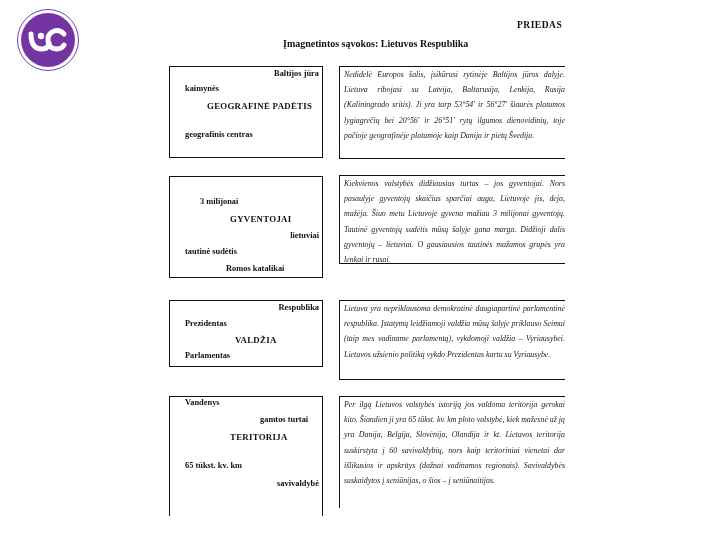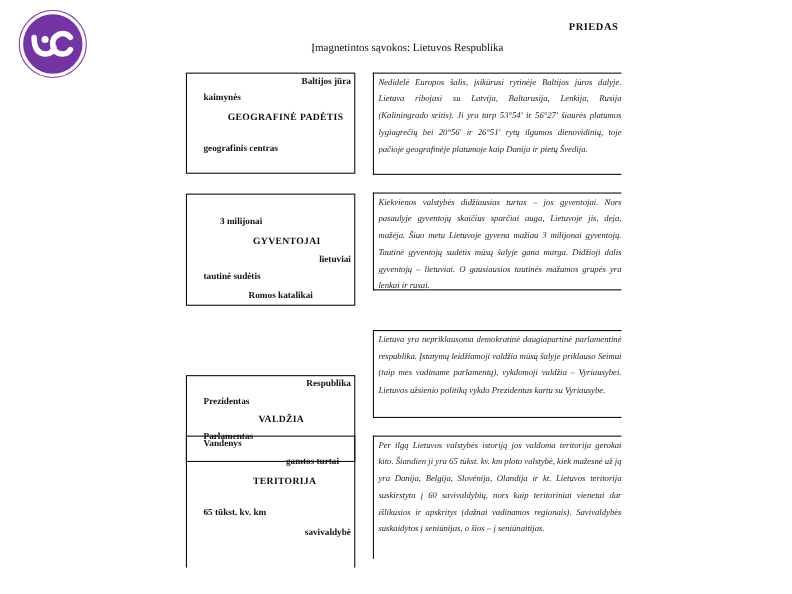--- a/index.html
+++ b/index.html
@@ -12,21 +12,21 @@
       border: 1.5px solid #7a3fa8; box-sizing: border-box; display: flex; align-items: center; justify-content: center;
     }
     .logo-inner {
       width: 54px; height: 54px; border-radius: 50%; background: #7434a3;
       display: flex; align-items: center; justify-content: center;
     }
     .priedas {
       position: absolute; left: 517px; top: 20px; font-size: 9.5px; font-weight: bold; letter-spacing: 0.5px;
     }
     .doc-title {
-      position: absolute; left: 283px; top: 38px; font-size: 10px; font-weight: normal;
+      position: absolute; left: 283px; top: 38px; font-size: 10px; font-weight: bold;
     }
     .lbox {
       position: absolute; left: 169px; width: 154px; border: 1.5px solid #111; box-sizing: border-box;
       font-size: 8.4px; font-weight: bold;
     }
     .rbox {
       position: absolute; left: 339px; width: 226px; border-top: 1.5px solid #111; border-left: 1.5px solid #111;
       border-bottom: 1.5px solid #111; box-sizing: border-box; font-size: 7.9px; font-style: italic;
       line-height: 15.2px; padding: 0 0 0 4px; text-align: justify; color: #222;
     }
@@ -61,21 +61,21 @@
 
 <div class="lbox" style="top:176px;height:102px;">
   <span class="term" style="left:18px;top:20px;">3 milijonai</span>
   <span class="term heading" style="left:48px;top:37px;">GYVENTOJAI</span>
   <span class="term right" style="top:54px;">lietuviai</span>
   <span class="term" style="left:3px;top:70px;">tautinė sudėtis</span>
   <span class="term" style="left:44px;top:87px;">Romos katalikai</span>
 </div>
 <div class="rbox" style="top:175px;height:89px;">Kiekvienos valstybės didžiausias turtas – jos gyventojai. Nors pasaulyje gyventojų skaičius sparčiai auga, Lietuvoje jis, deja, mažėja. Šiuo metu Lietuvoje gyvena mažiau 3 milijonai gyventojų. Tautinė gyventojų sudėtis mūsų šalyje gana marga. Didžioji dalis gyventojų – lietuviai. O gausiausios tautinės mažumos grupės yra lenkai ir rusai.</div>
 
-<div class="lbox" style="top:300px;height:79px;margin-top:41px;">
+<div class="lbox" style="top:300px;height:67px;">
   <span class="term right" style="top:2px;">Respublika</span>
   <span class="term" style="left:3px;top:18px;">Prezidentas</span>
   <span class="term heading" style="left:53px;top:34px;">VALDŽIA</span>
   <span class="term" style="left:3px;top:50px;">Parlamentas</span>
 </div>
 <div class="rbox" style="top:300px;height:80px;">Lietuva yra nepriklausoma demokratinė daugiapartinė parlamentinė respublika. Įstatymų leidžiamoji valdžia mūsų šalyje priklauso Seimui (taip mes vadiname parlamentą), vykdomoji valdžia – Vyriausybei. Lietuvos užsienio politiką vykdo Prezidentas kartu su Vyriausybe.</div>
 
 <div class="lbox" style="top:396px;height:120px;border-bottom:none;text-align:center;">
   <span class="term" style="left:3px;top:1px;">Vandenys</span>
   <span class="term" style="left:78px;top:18px;">gamtos turtai</span>

